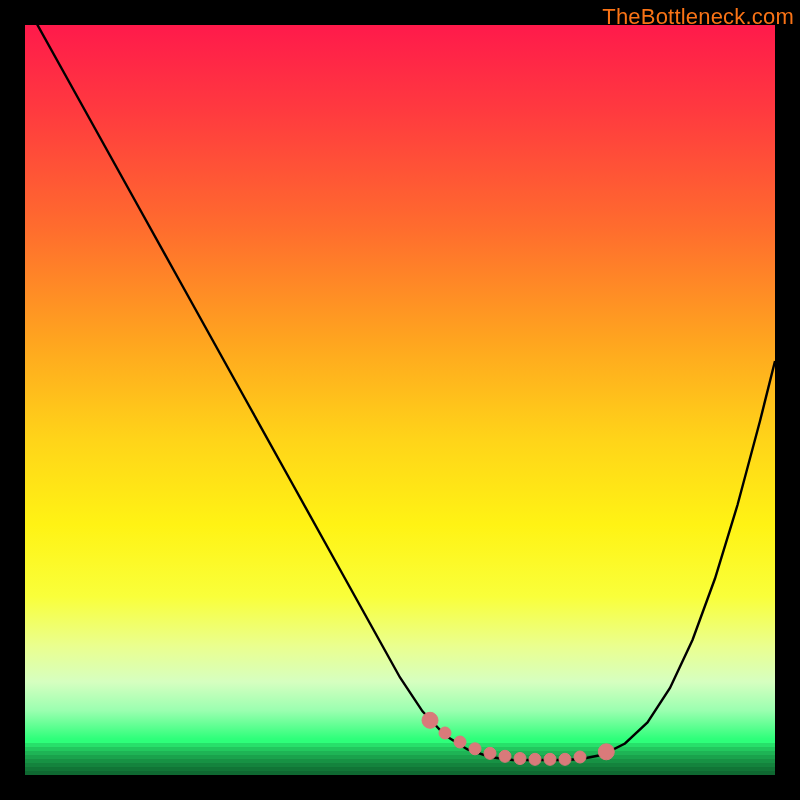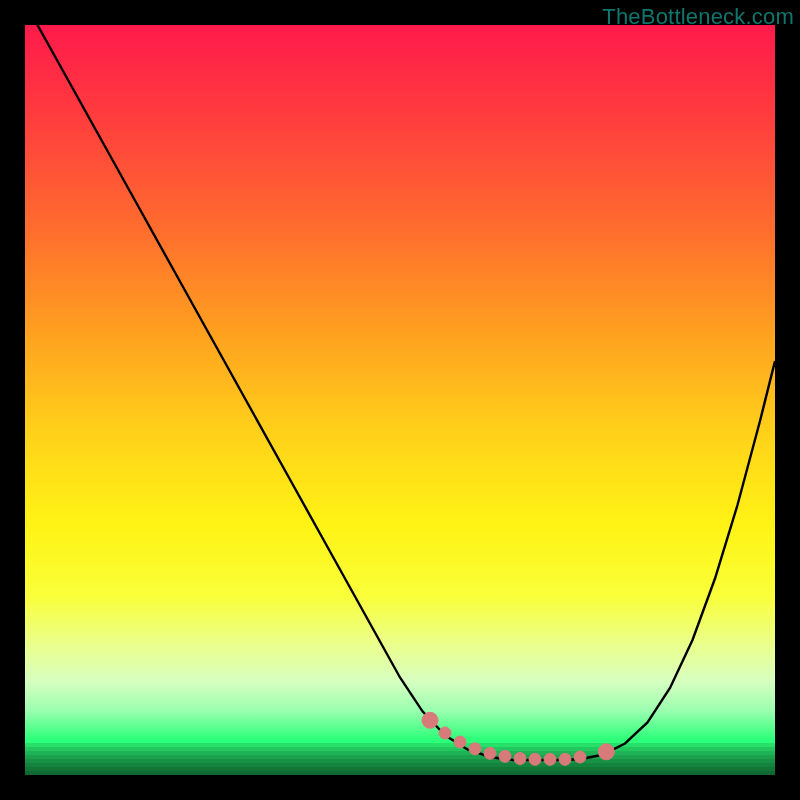--- a/index.html
+++ b/index.html
@@ -63,21 +63,21 @@
     left: 0;
     top: 0;
     width: 750px;
     height: 750px;
   }
   .watermark {
     position: absolute;
     top: 4px;
     right: 6px;
     font-size: 22px;
-    color: #0f766e;
+    color: #f97316;
     font-weight: 500;
     letter-spacing: 0.2px;
   }
 </style>
 </head>
 <body>
 
 <div class="frame">
   <div class="plot-area"></div>
   <div class="green-band"></div>

